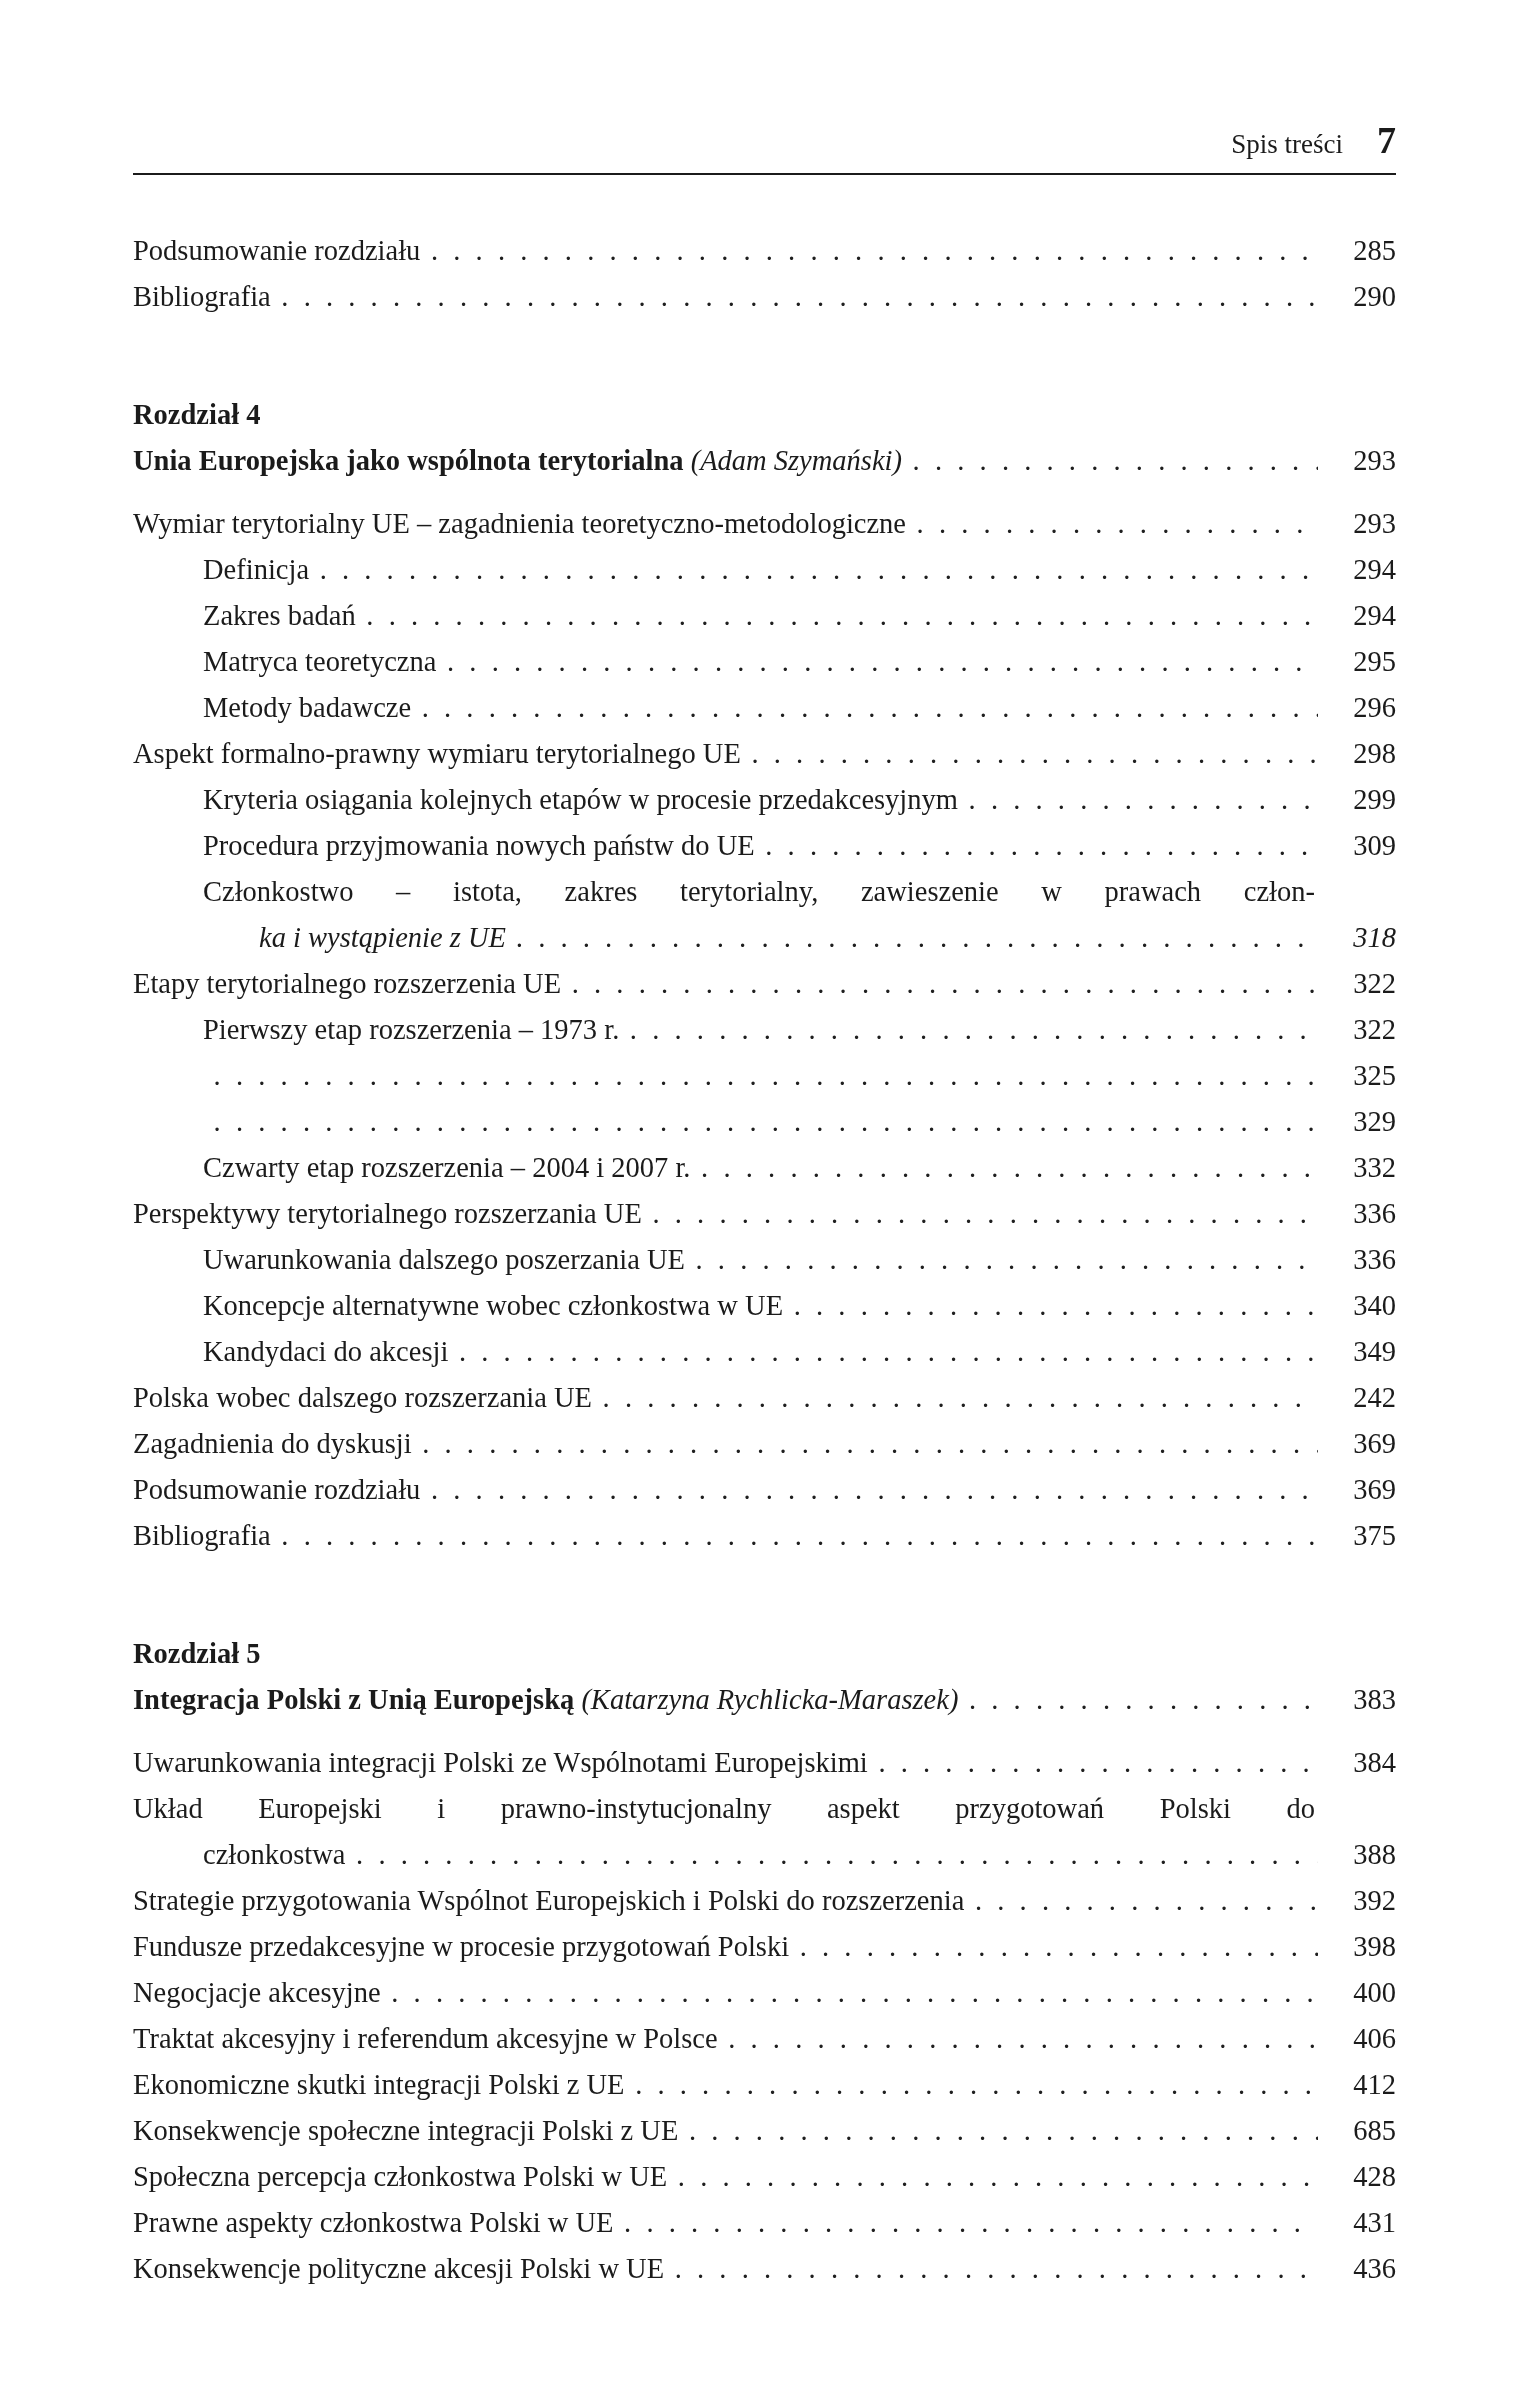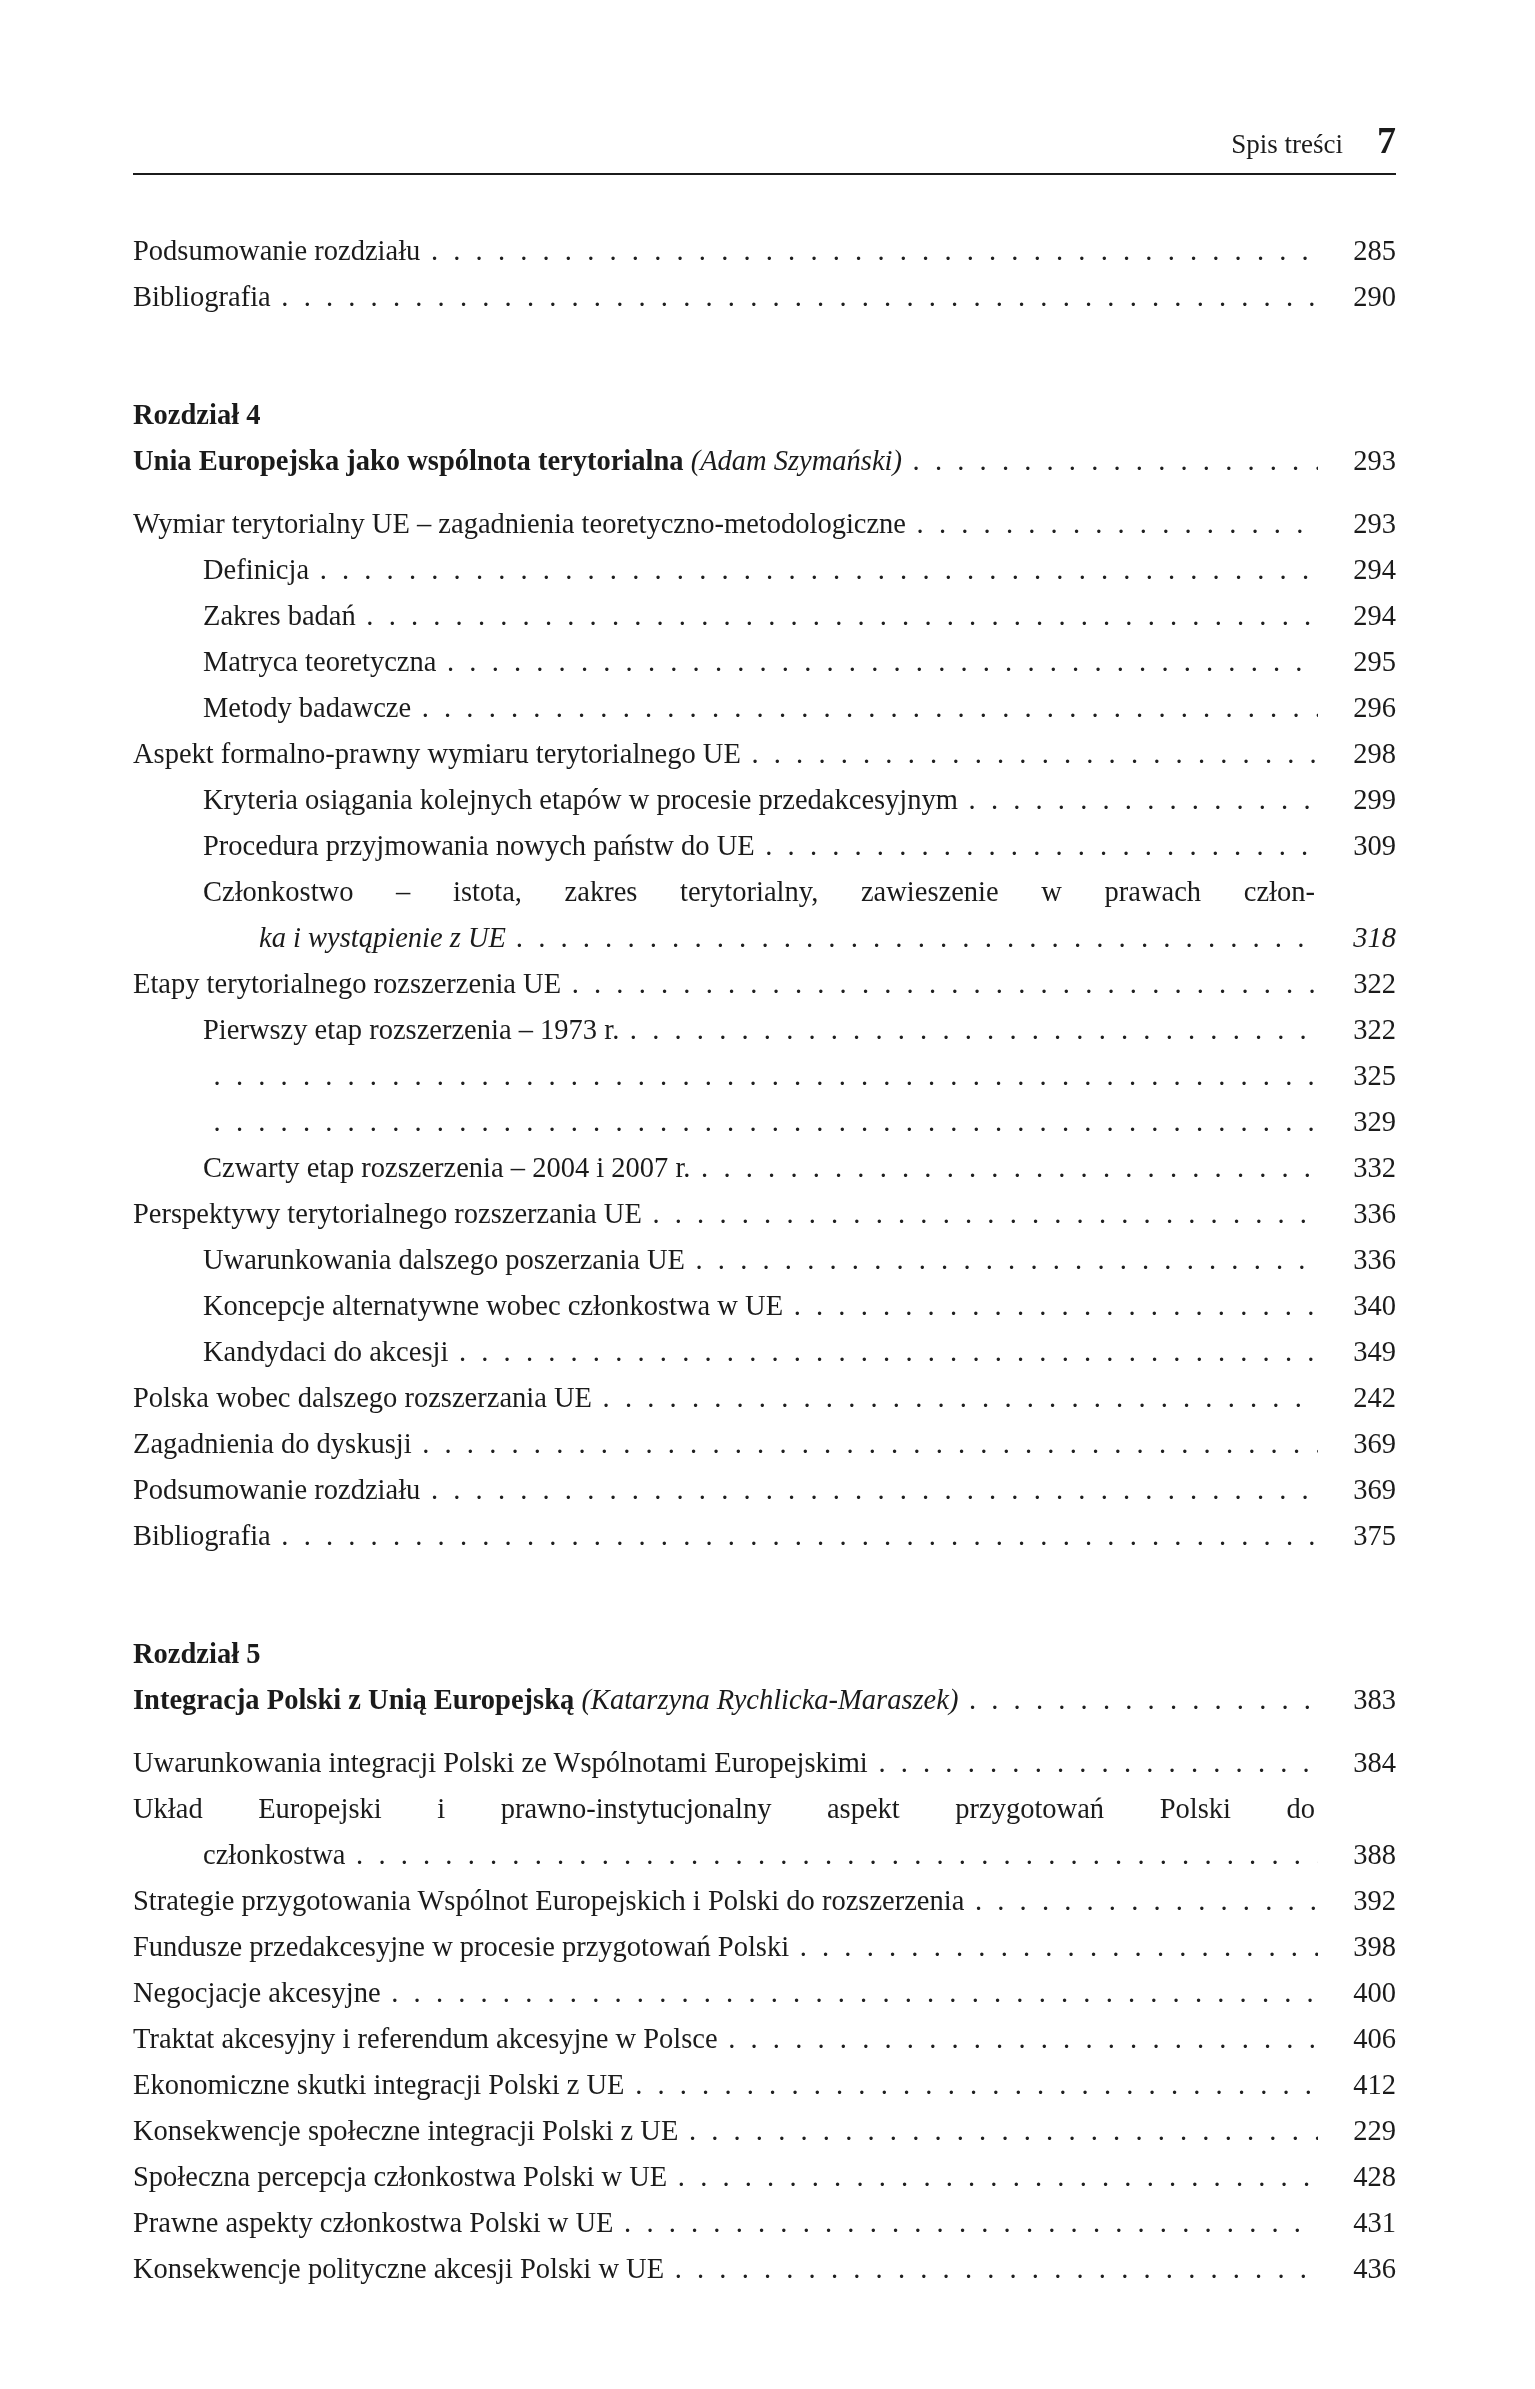--- a/index.html
+++ b/index.html
@@ -245,21 +245,21 @@
         <span class="pg">406</span>
       </div>
       <div class="row indent-0">
         <span class="label">Ekonomiczne skutki integracji Polski z UE</span>
         <span class="leader">........................................................................................................................</span>
         <span class="pg">412</span>
       </div>
       <div class="row indent-0">
         <span class="label">Konsekwencje społeczne integracji Polski z UE</span>
         <span class="leader">........................................................................................................................</span>
-        <span class="pg">229</span>
+        <span class="pg">685</span>
       </div>
       <div class="row indent-0">
         <span class="label">Społeczna percepcja członkostwa Polski w UE</span>
         <span class="leader">........................................................................................................................</span>
         <span class="pg">428</span>
       </div>
       <div class="row indent-0">
         <span class="label">Prawne aspekty członkostwa Polski w UE</span>
         <span class="leader">........................................................................................................................</span>
         <span class="pg">431</span>

